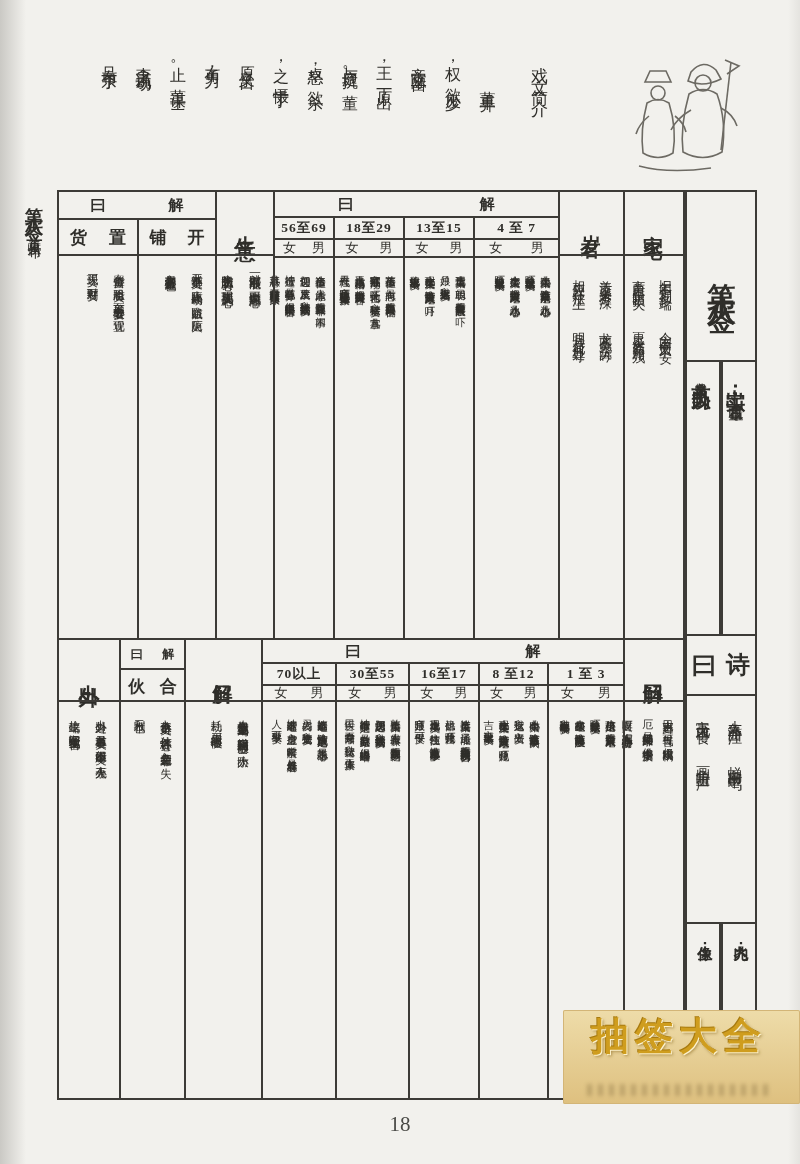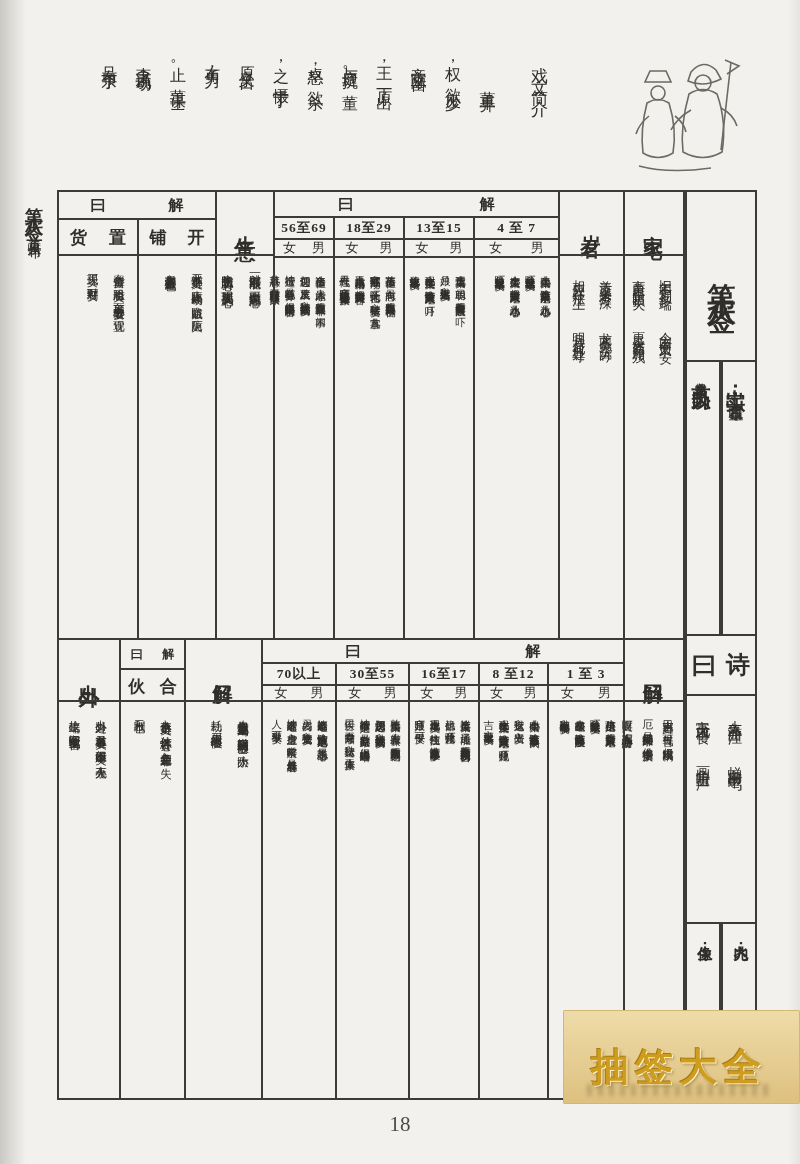--- a/index.html
+++ b/index.html
@@ -21,21 +21,21 @@
   .ageLbl{display:flex;justify-content:center;align-items:center;font-size:13.5px;letter-spacing:1px;font-weight:bold;}
   .intro{position:absolute;left:57px;top:54px;width:500px;height:136px;z-index:2;
          writing-mode:vertical-rl;text-orientation:upright;font-size:16px;line-height:2.15;letter-spacing:3px;}
   .intro .t{font-size:17px;letter-spacing:11px;margin-left:16px;}
   .intro .ind{padding-top:24px;}
   .lmargin{position:absolute;left:22px;top:192px;height:300px;writing-mode:vertical-rl;text-orientation:upright;}
   .lmargin .a{font-size:18px;font-weight:bold;letter-spacing:6px;}
   .lmargin .b{font-size:14px;letter-spacing:2px;margin-top:10px;}
   .wm{position:absolute;left:563px;top:1010px;width:237px;height:94px;z-index:6;
       background:linear-gradient(180deg,#eedca9,#dec07f);border-radius:2px;box-shadow:0 0 0 1px #d3b577 inset;}
-  .wm .big{position:absolute;left:28px;top:32px;font-size:38px;font-weight:bold;letter-spacing:6px;color:#cf9d1e;
+  .wm .big{position:absolute;left:28px;top:1px;font-size:38px;font-weight:bold;letter-spacing:6px;color:#cf9d1e;
       text-shadow:1px 1px 0 #fdf2cd,-1px -1px 0 #a87b10,2px 2px 3px rgba(120,85,10,.5);}
   .wm .blur{position:absolute;left:24px;right:30px;bottom:8px;height:12px;filter:blur(2px);opacity:.8;
       background:repeating-linear-gradient(90deg,rgba(140,118,70,.55) 0 5px,rgba(226,199,137,.15) 5px 11px);}
   .pageno{position:absolute;left:375px;top:1112px;width:50px;text-align:center;font-size:21px;color:#4a4a46;}
   .illu{position:absolute;left:595px;top:50px;width:158px;height:142px;}
 </style>
 </head>
 <body>
 
 <div class="page">

